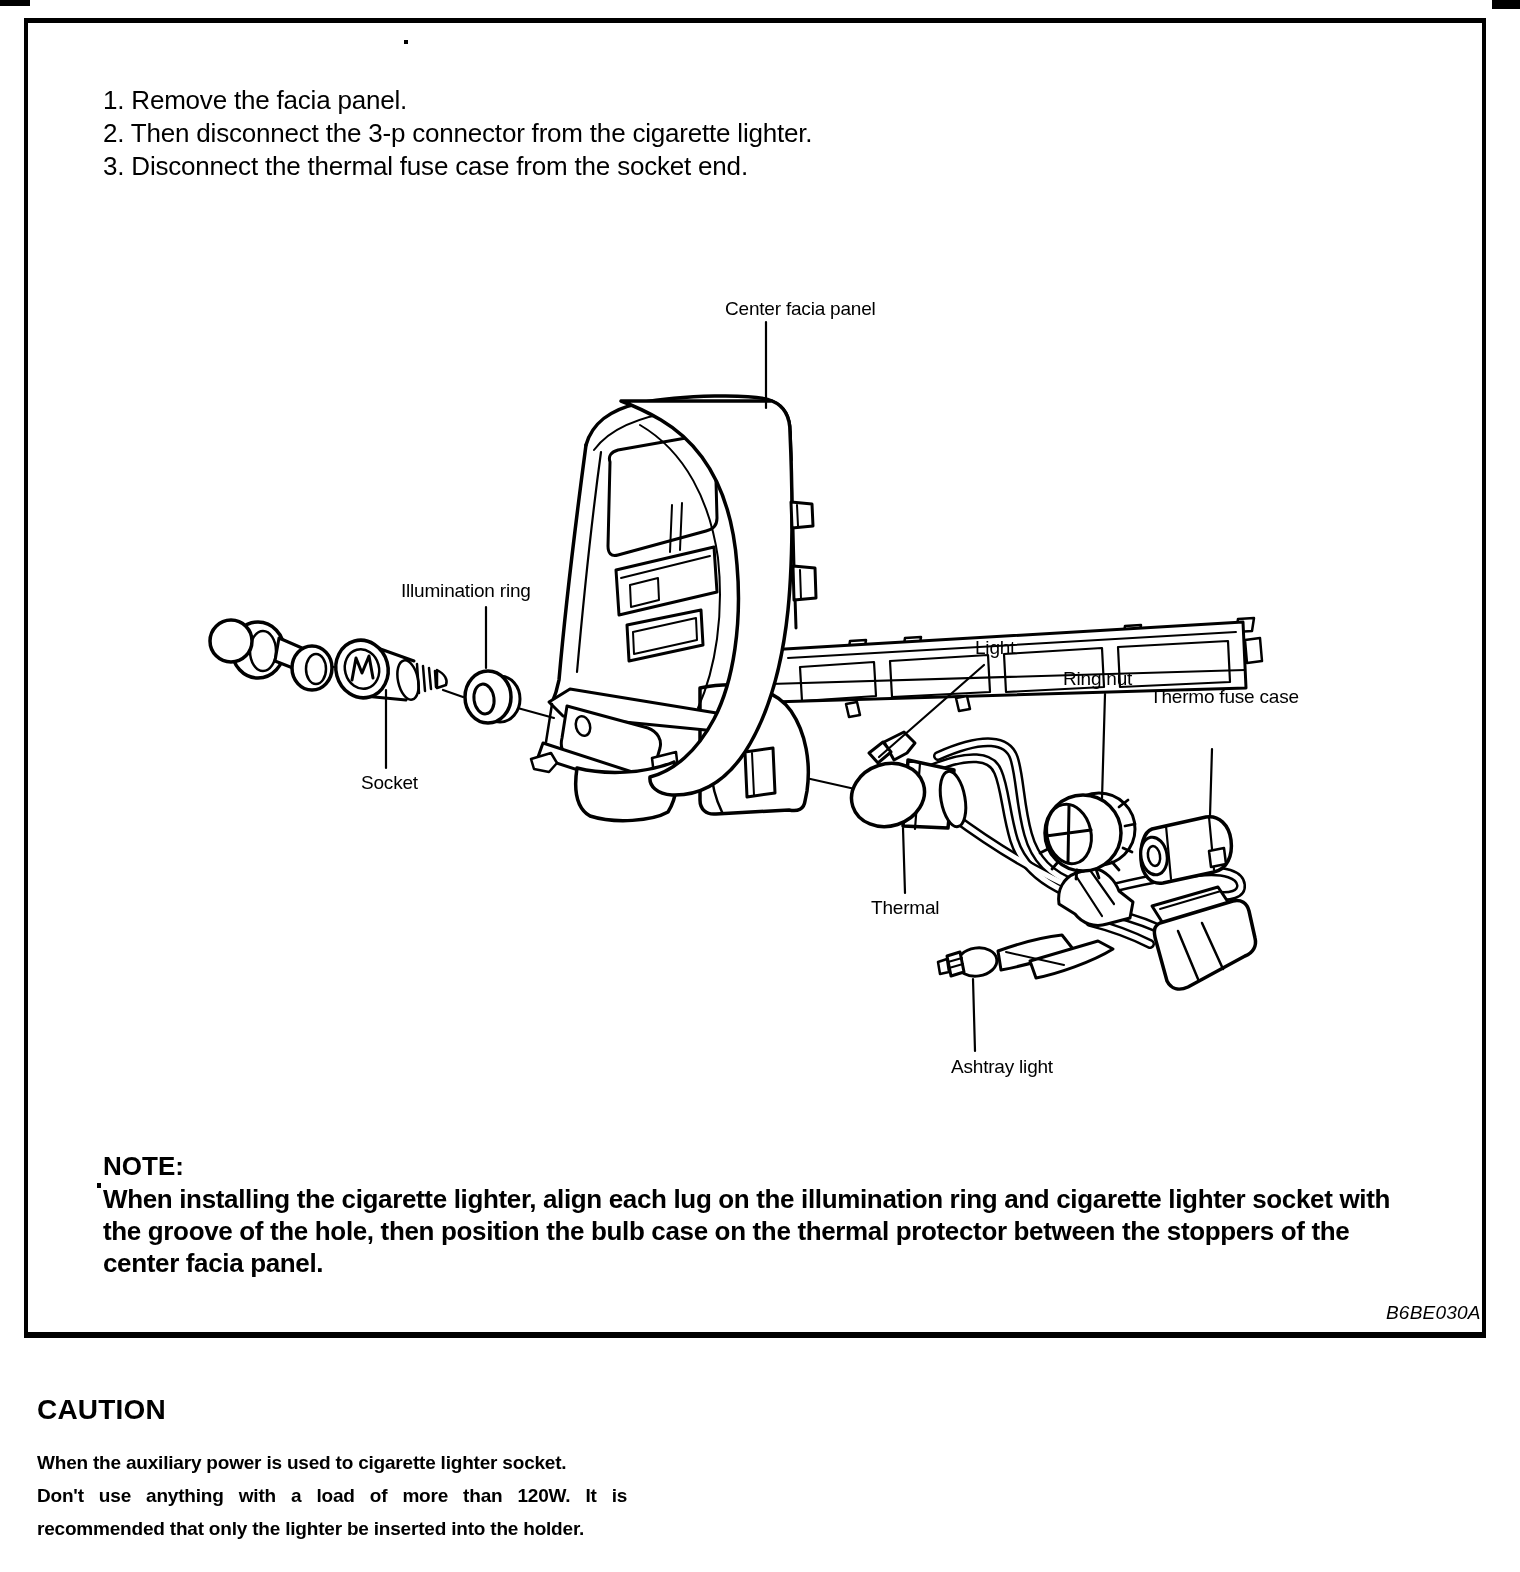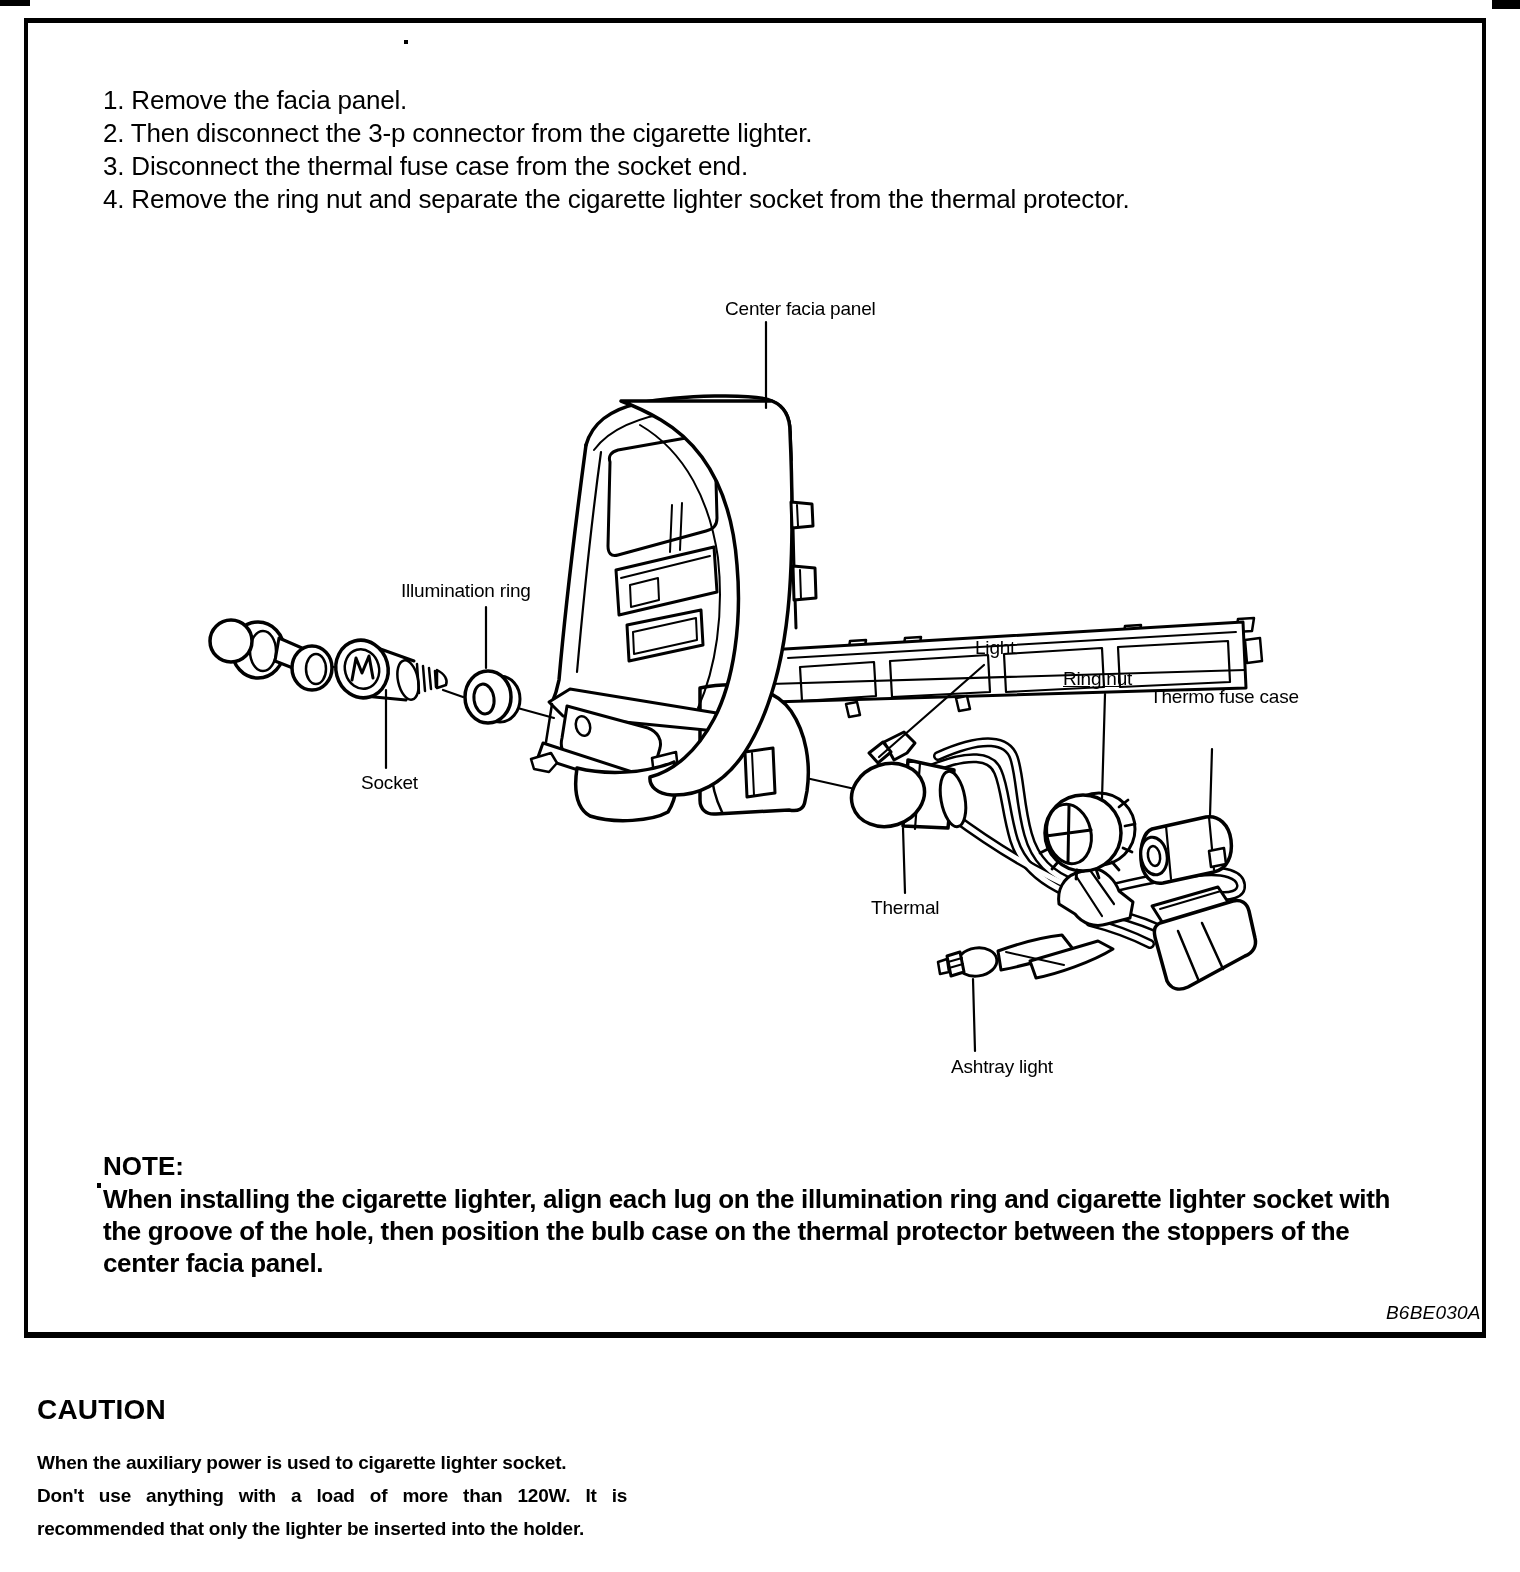--- a/index.html
+++ b/index.html
@@ -38,21 +38,20 @@
   <div class="speck" style="left:1492px;top:0;width:28px;height:9px;"></div>
   <div class="speck" style="left:404px;top:40px;width:4px;height:4px;"></div>
   <div class="speck" style="left:97px;top:1183px;width:4px;height:5px;"></div>
 
   <div class="figure-box"></div>
 
   <div class="steps">
     <div class="step">1. Remove the facia panel.</div>
     <div class="step">2. Then disconnect the 3-p connector from the cigarette lighter.</div>
     <div class="step">3. Disconnect the thermal fuse case from the socket end.</div>
-    <div class="step">4. Remove the ring nut and separate the cigarette lighter socket from the thermal protector.</div>
   </div>
 
   <svg width="1520" height="1572" viewBox="0 0 1520 1572" fill="none" stroke="#000" stroke-linecap="round" stroke-linejoin="round">
 
     <g stroke-width="2.2">
       <path d="M302,659 L334,667"></path>
       <path d="M443,690 L463,697"></path>
       <path d="M514,707 L554,718"></path>
       <path d="M806,778 L855,789"></path>
     </g>
@@ -220,21 +219,21 @@
       <path d="M1212,749 L1210,816"></path>
       <path d="M905,893 L903,828"></path>
       <path d="M975,1051 L973,979"></path>
     </g>
   </svg>
 
   <div class="dlabel" style="left:725px;top:295px;">Center facia panel</div>
   <div class="dlabel" style="left:401px;top:577px;">Illumination ring</div>
   <div class="dlabel" style="left:361px;top:769px;">Socket</div>
   <div class="dlabel" style="left:975px;top:634px;">Light</div>
-  <div class="dlabel" style="left:1063px;top:665px;text-decoration:underline;">Ring nut</div>
+  <div class="dlabel" style="left:1063px;top:665px;">Ring nut</div>
   <div class="dlabel" style="left:1150px;top:683px;">Thermo fuse case</div>
   <div class="dlabel" style="left:871px;top:894px;">Thermal</div>
   <div class="dlabel" style="left:951px;top:1053px;">Ashtray light</div>
 
   <div class="note">
     <div class="note-heading">NOTE:</div>
     <div class="note-line">When installing the cigarette lighter, align each lug on the illumination ring and cigarette lighter socket with</div>
     <div class="note-line">the groove of the hole, then position the bulb case on the thermal protector between the stoppers of the</div>
     <div class="note-line">center facia panel.</div>
   </div>

